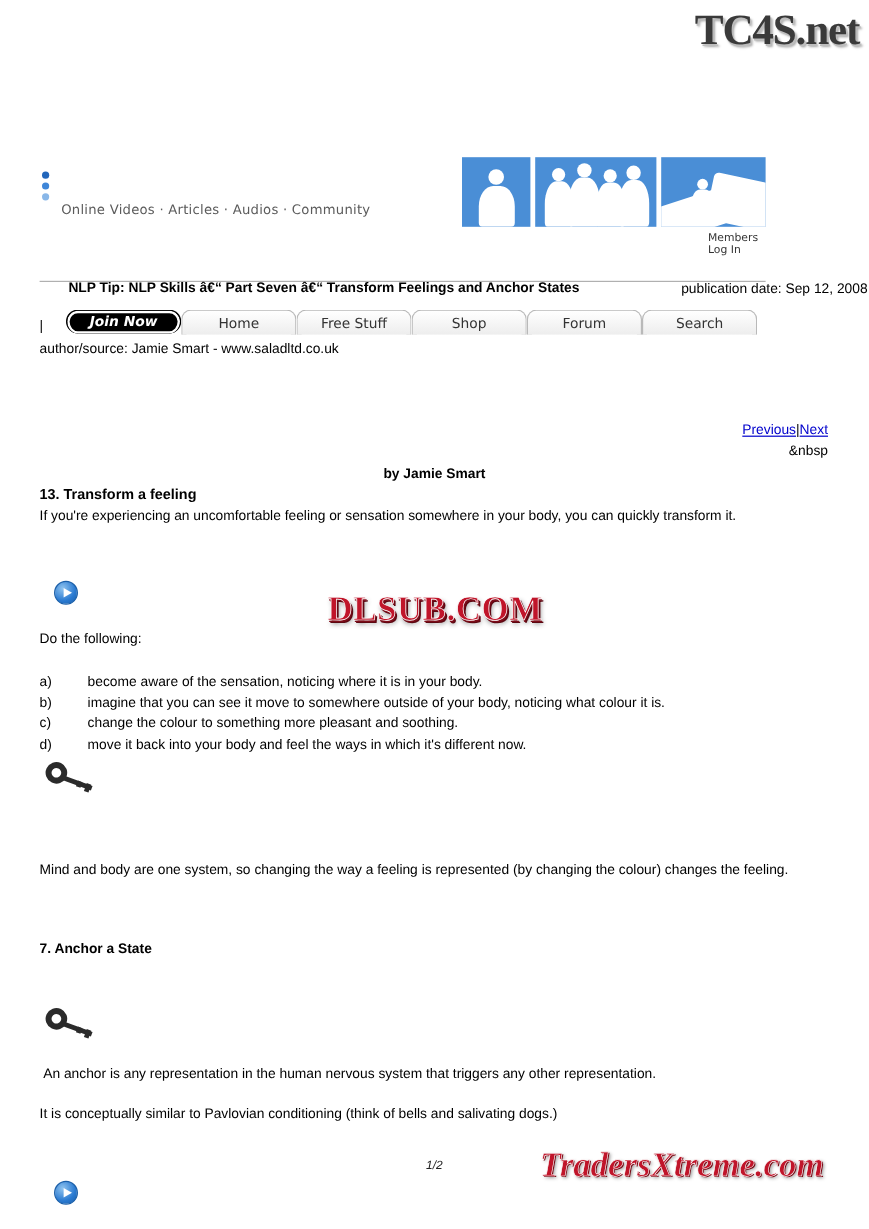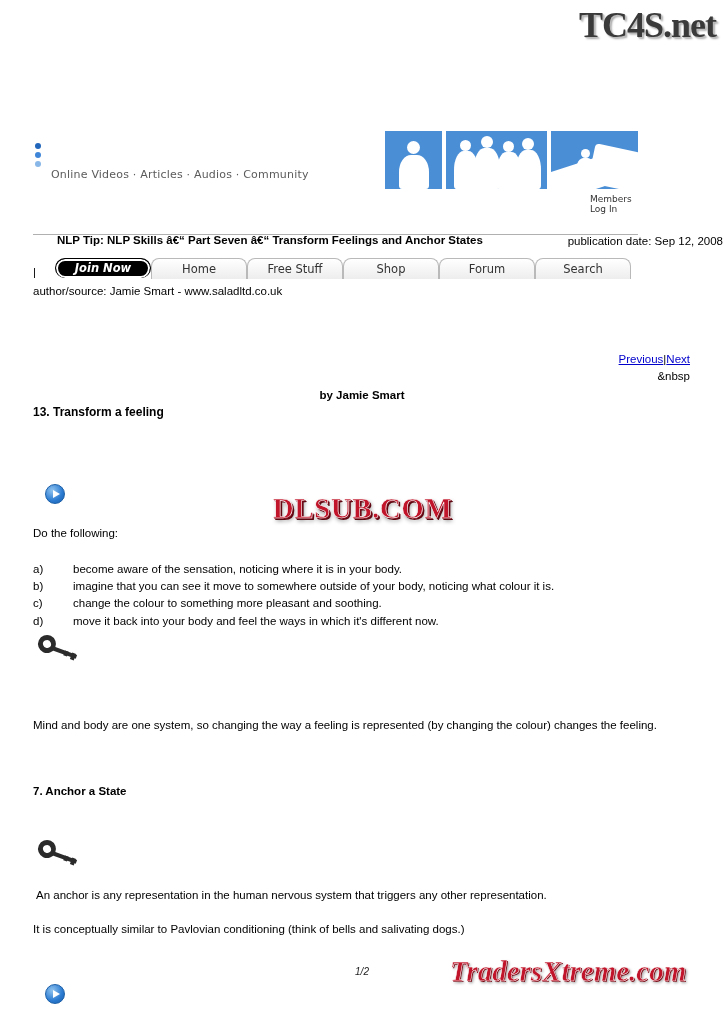--- a/index.html
+++ b/index.html
@@ -492,20 +492,21 @@
   <div class="pipe-line">|</div>
   <div class="author-line">author/source: Jamie Smart - www.saladltd.co.uk</div>
 
   <div class="prevnext">
     <a>Previous</a><span class="sep">|</span><a>Next</a>
   </div>
   <div class="nbsp-line">&amp;nbsp</div>
 
   <div class="byline">by Jamie Smart</div>
   <div class="h-13">13. Transform a feeling</div>
+  <div class="p-13">If you're experiencing an uncomfortable feeling or sensation somewhere in your body, you can quickly transform it.</div>
 
   <div class="play-btn play-1"></div>
 
   <div class="dlsub">DLSUB.COM</div>
 
   <div class="do-following">Do the following:</div>
 
   <div class="steps">
     <div class="row">
       <span class="lbl">a)</span>

